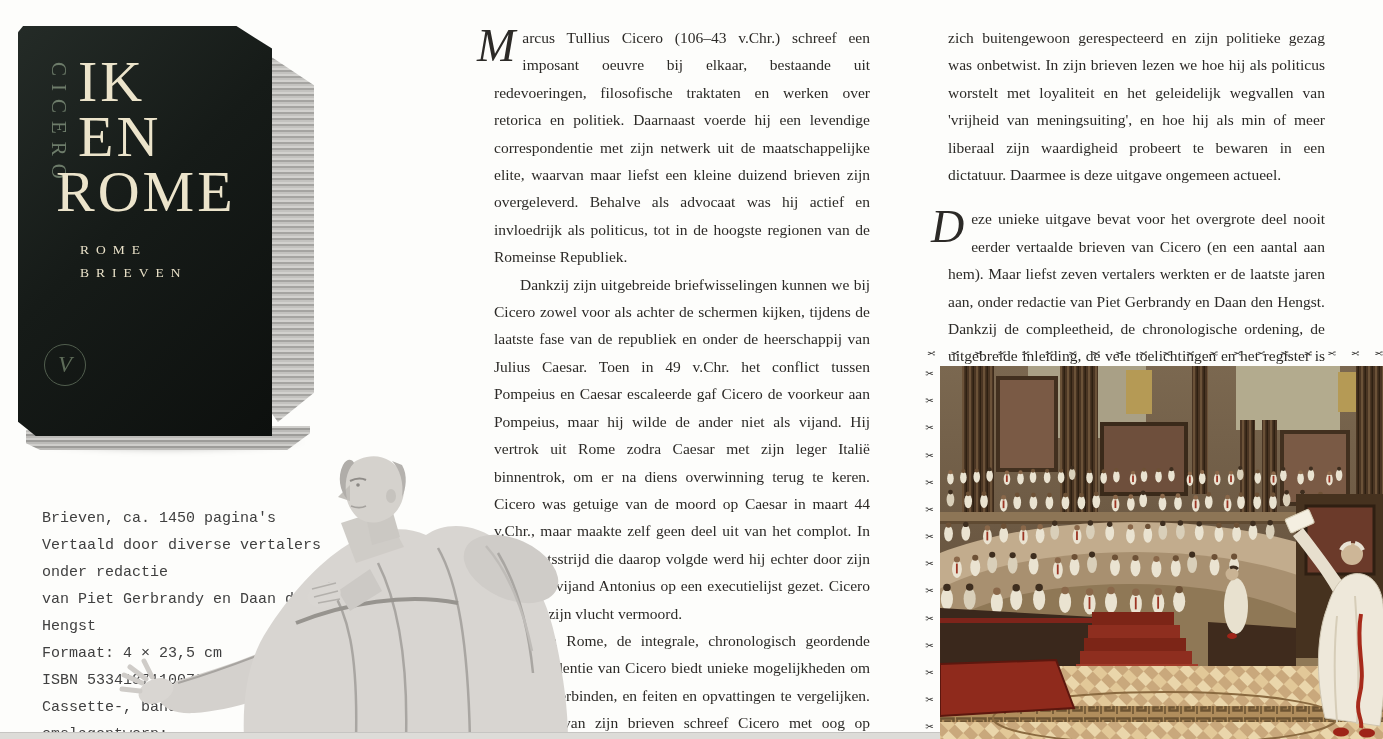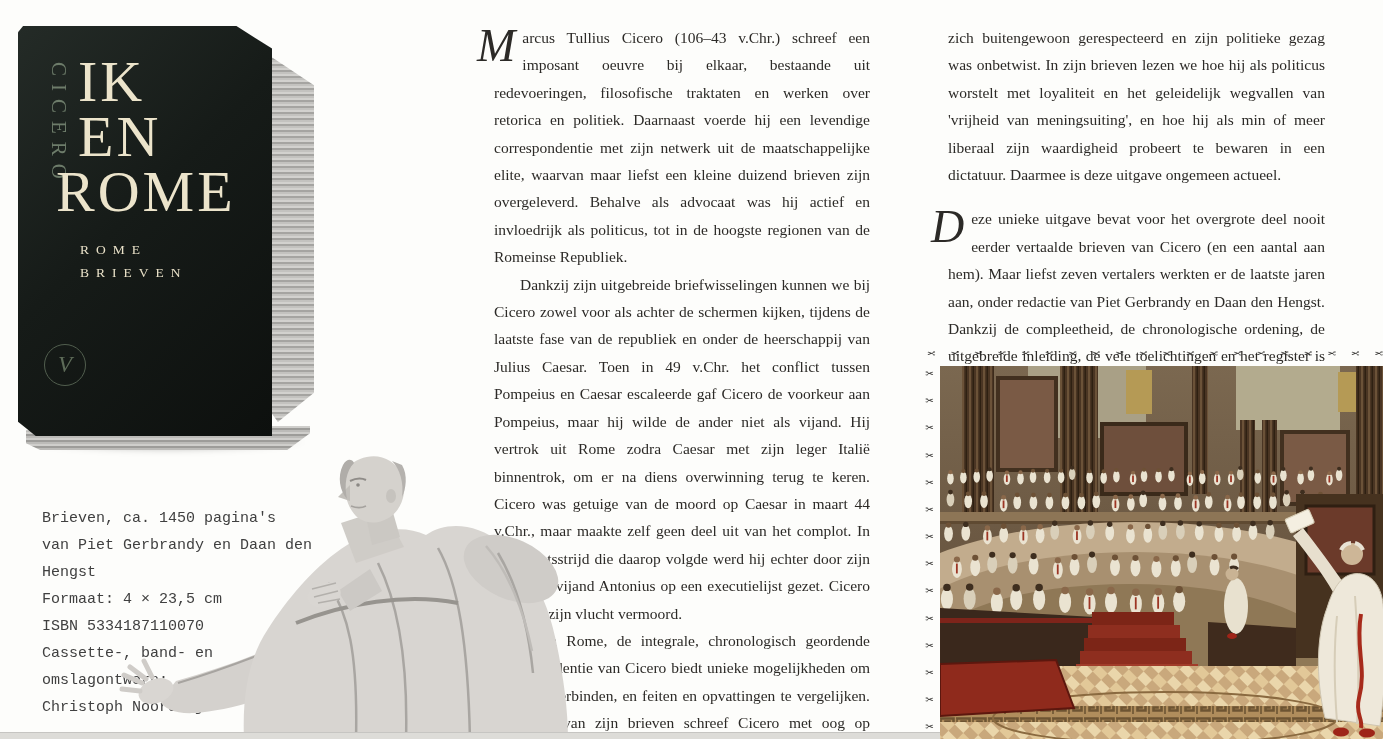--- a/index.html
+++ b/index.html
@@ -86,20 +86,21 @@
         <span class="s-line">BRIEVEN</span>
       </div>
       <div class="v-logo">
         <span>V</span>
       </div>
     </div>
   </div>
 
   <div class="details">
     <div>Brieven, ca. 1450 pagina's</div>
+    <div>Vertaald door diverse vertalers onder redactie</div>
     <div>van Piet Gerbrandy en Daan den Hengst</div>
     <div>Formaat: 4 × 23,5 cm</div>
     <div>ISBN 5334187110070</div>
     <div>Cassette-, band- en omslagontwerp:</div>
     <div>Christoph Noordzij</div>
   </div>
 
   <div class="col col-main">
     <p><span class="dropcap">M</span><span>arcus Tullius Cicero (106–43 v.Chr.) schreef een imposant oeuvre bij elkaar, bestaande uit redevoeringen, filosofische traktaten en werken over retorica en politiek. Daarnaast voerde hij een levendige correspondentie met zijn netwerk uit de maatschappelijke elite, waarvan maar liefst een kleine duizend brieven zijn overgeleverd. Behalve als advocaat was hij actief en invloedrijk als politicus, tot in de hoogste regionen van de Romeinse Republiek.</span></p>
     <p class="indent">Dankzij zijn uitgebreide briefwisselingen kunnen we bij Cicero zowel voor als achter de schermen kijken, tijdens de laatste fase van de republiek en onder de heerschappij van Julius Caesar. Toen in 49 v.Chr. het conflict tussen Pompeius en Caesar escaleerde gaf Cicero de voorkeur aan Pompeius, maar hij wilde de ander niet als vijand. Hij vertrok uit Rome zodra Caesar met zijn leger Italië binnentrok, om er na diens overwinning terug te keren. Cicero was getuige van de moord op Caesar in maart 44 v.Chr., maar maakte zelf geen deel uit van het complot. In de machtsstrijd die daarop volgde werd hij echter door zijn machtige vijand Antonius op een executielijst gezet. Cicero werd op zijn vlucht vermoord.</p>

